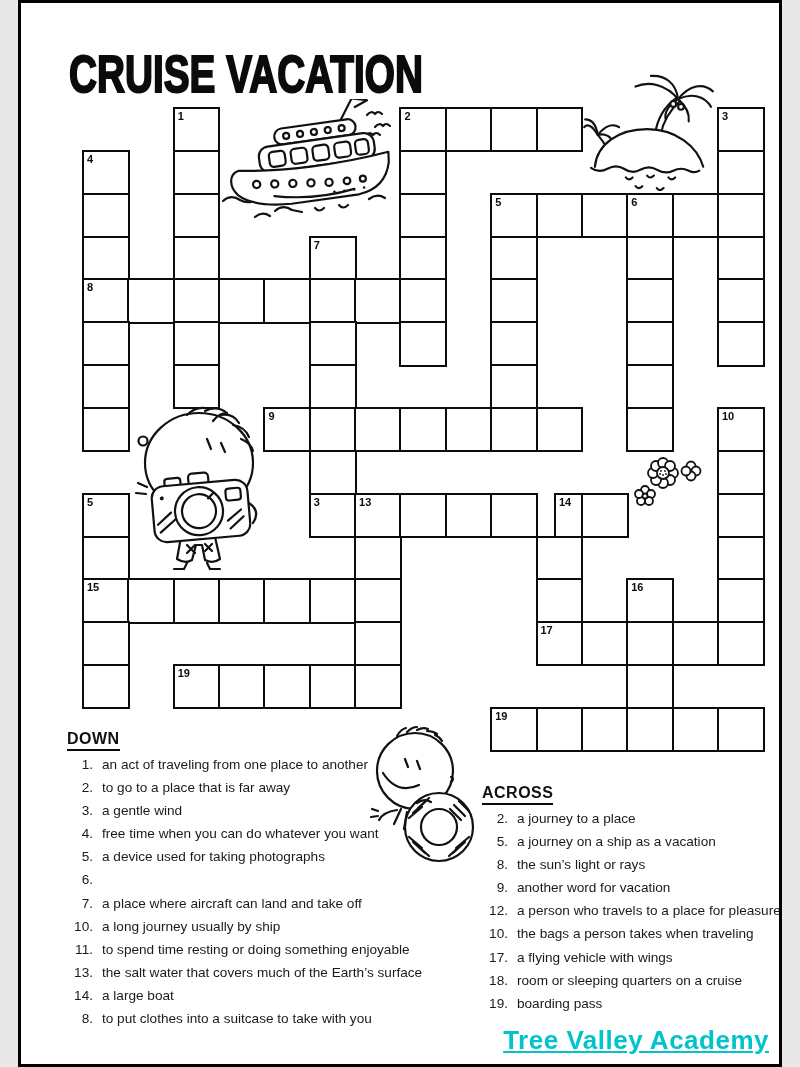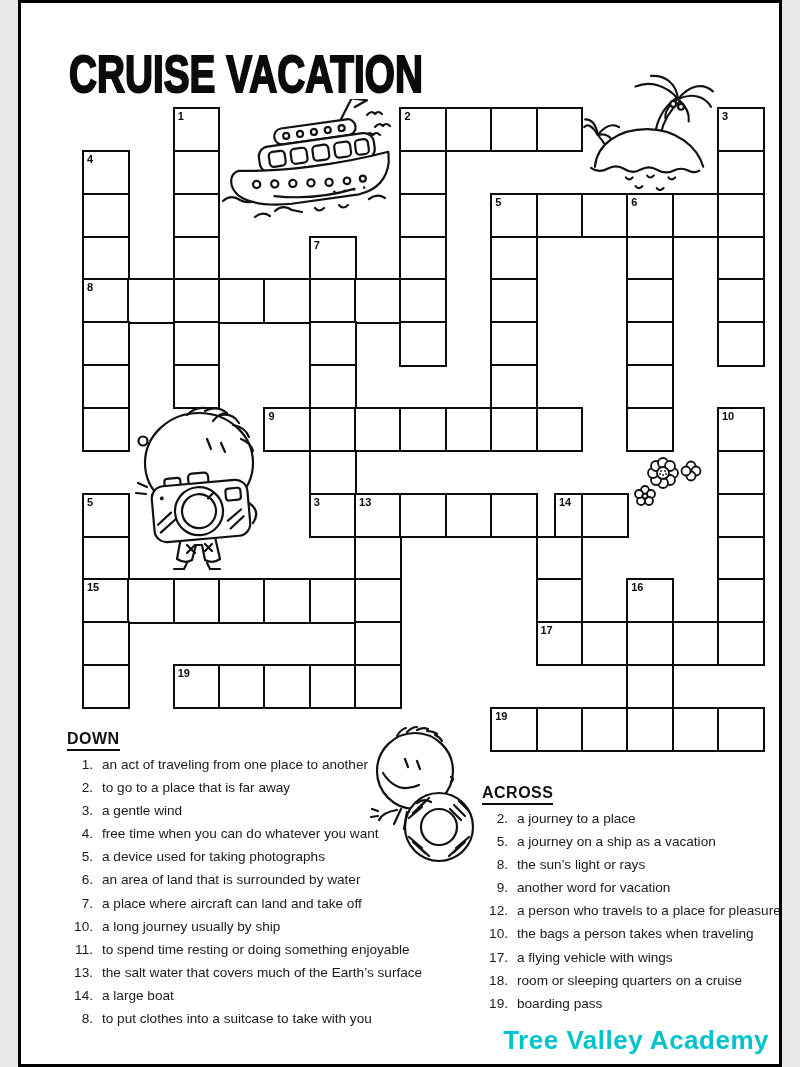--- a/index.html
+++ b/index.html
@@ -30,20 +30,21 @@
     display:inline-block; font-size:16px; font-weight:bold; letter-spacing:0.5px;
     border-bottom:2.2px solid #0c0c0c; padding-bottom:1px; margin-bottom:6px;
   }
   .clue { display:flex; align-items:baseline; height:23.1px; font-size:13.6px; color:#1a1a1a; white-space:nowrap; }
   .clue-num { flex:none; width:26px; text-align:right; margin-right:9px; }
   .clues-down  { left:46px;  top:727px; width:408px; }
   .clues-across{ left:461px; top:781px; width:335px; }
   .brand {
     position:absolute; right:10px; top:1022px; font-size:26px; font-weight:bold;
     letter-spacing:0.5px;
+    text-decoration:underline;
   }
   .ln { fill:none; stroke:#111; stroke-width:2.2; stroke-linecap:round; stroke-linejoin:round; }
 </style>
 </head>
 <body>
 
 <div class="page">
 
   <div class="title">CRUISE VACATION</div>
 
@@ -391,21 +392,20 @@
         <div class="clue">
           <span class="clue-num">4.</span>
           <span class="clue-text">free time when you can do whatever you want</span>
         </div>
         <div class="clue">
           <span class="clue-num">5.</span>
           <span class="clue-text">a device used for taking photographs</span>
         </div>
         <div class="clue">
           <span class="clue-num">6.</span>
-          <span class="clue-text">an area of land that is surrounded by water</span>
         </div>
         <div class="clue">
           <span class="clue-num">7.</span>
           <span class="clue-text">a place where aircraft can land and take off</span>
         </div>
         <div class="clue">
           <span class="clue-num">10.</span>
           <span class="clue-text">a long journey usually by ship</span>
         </div>
         <div class="clue">

